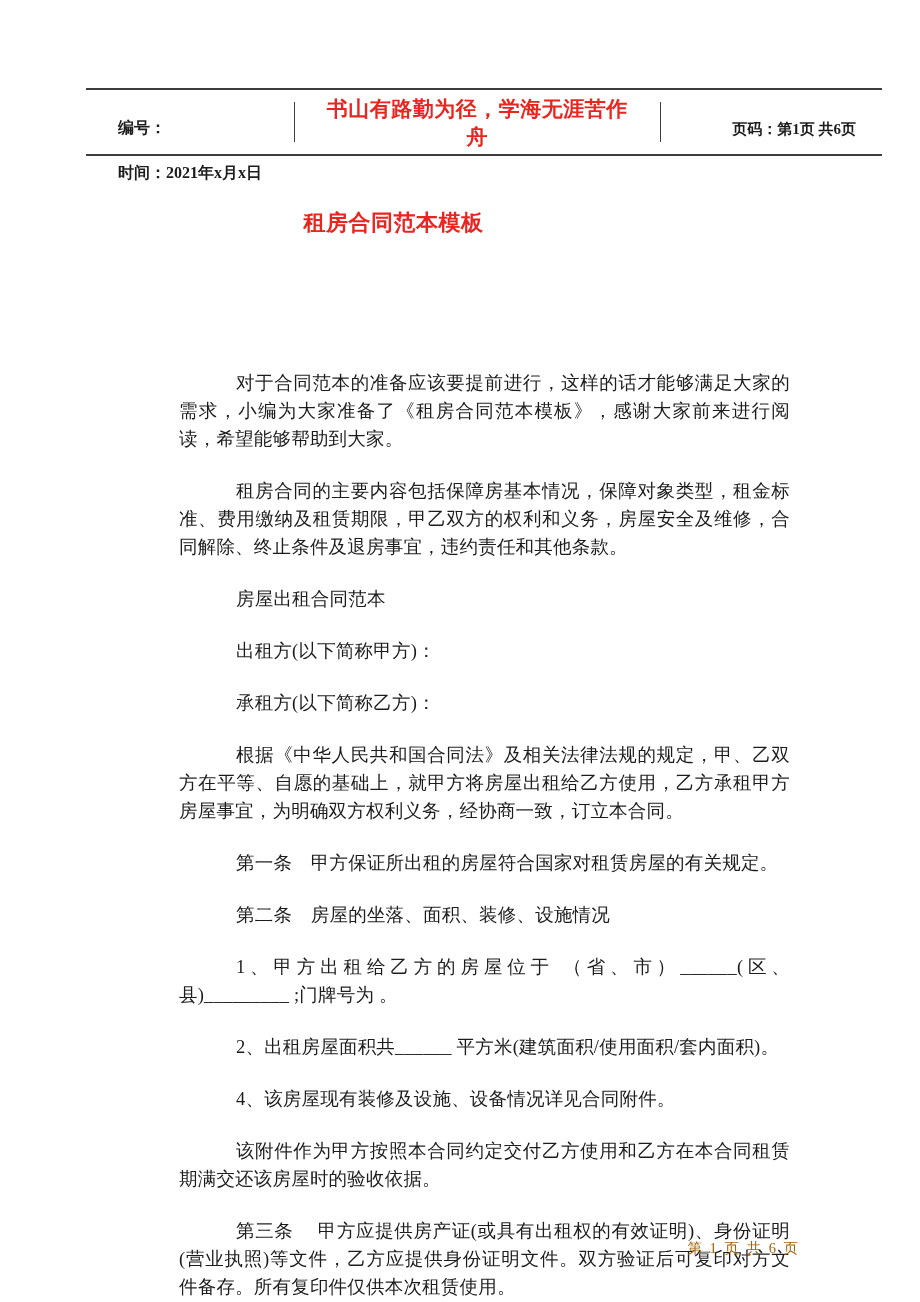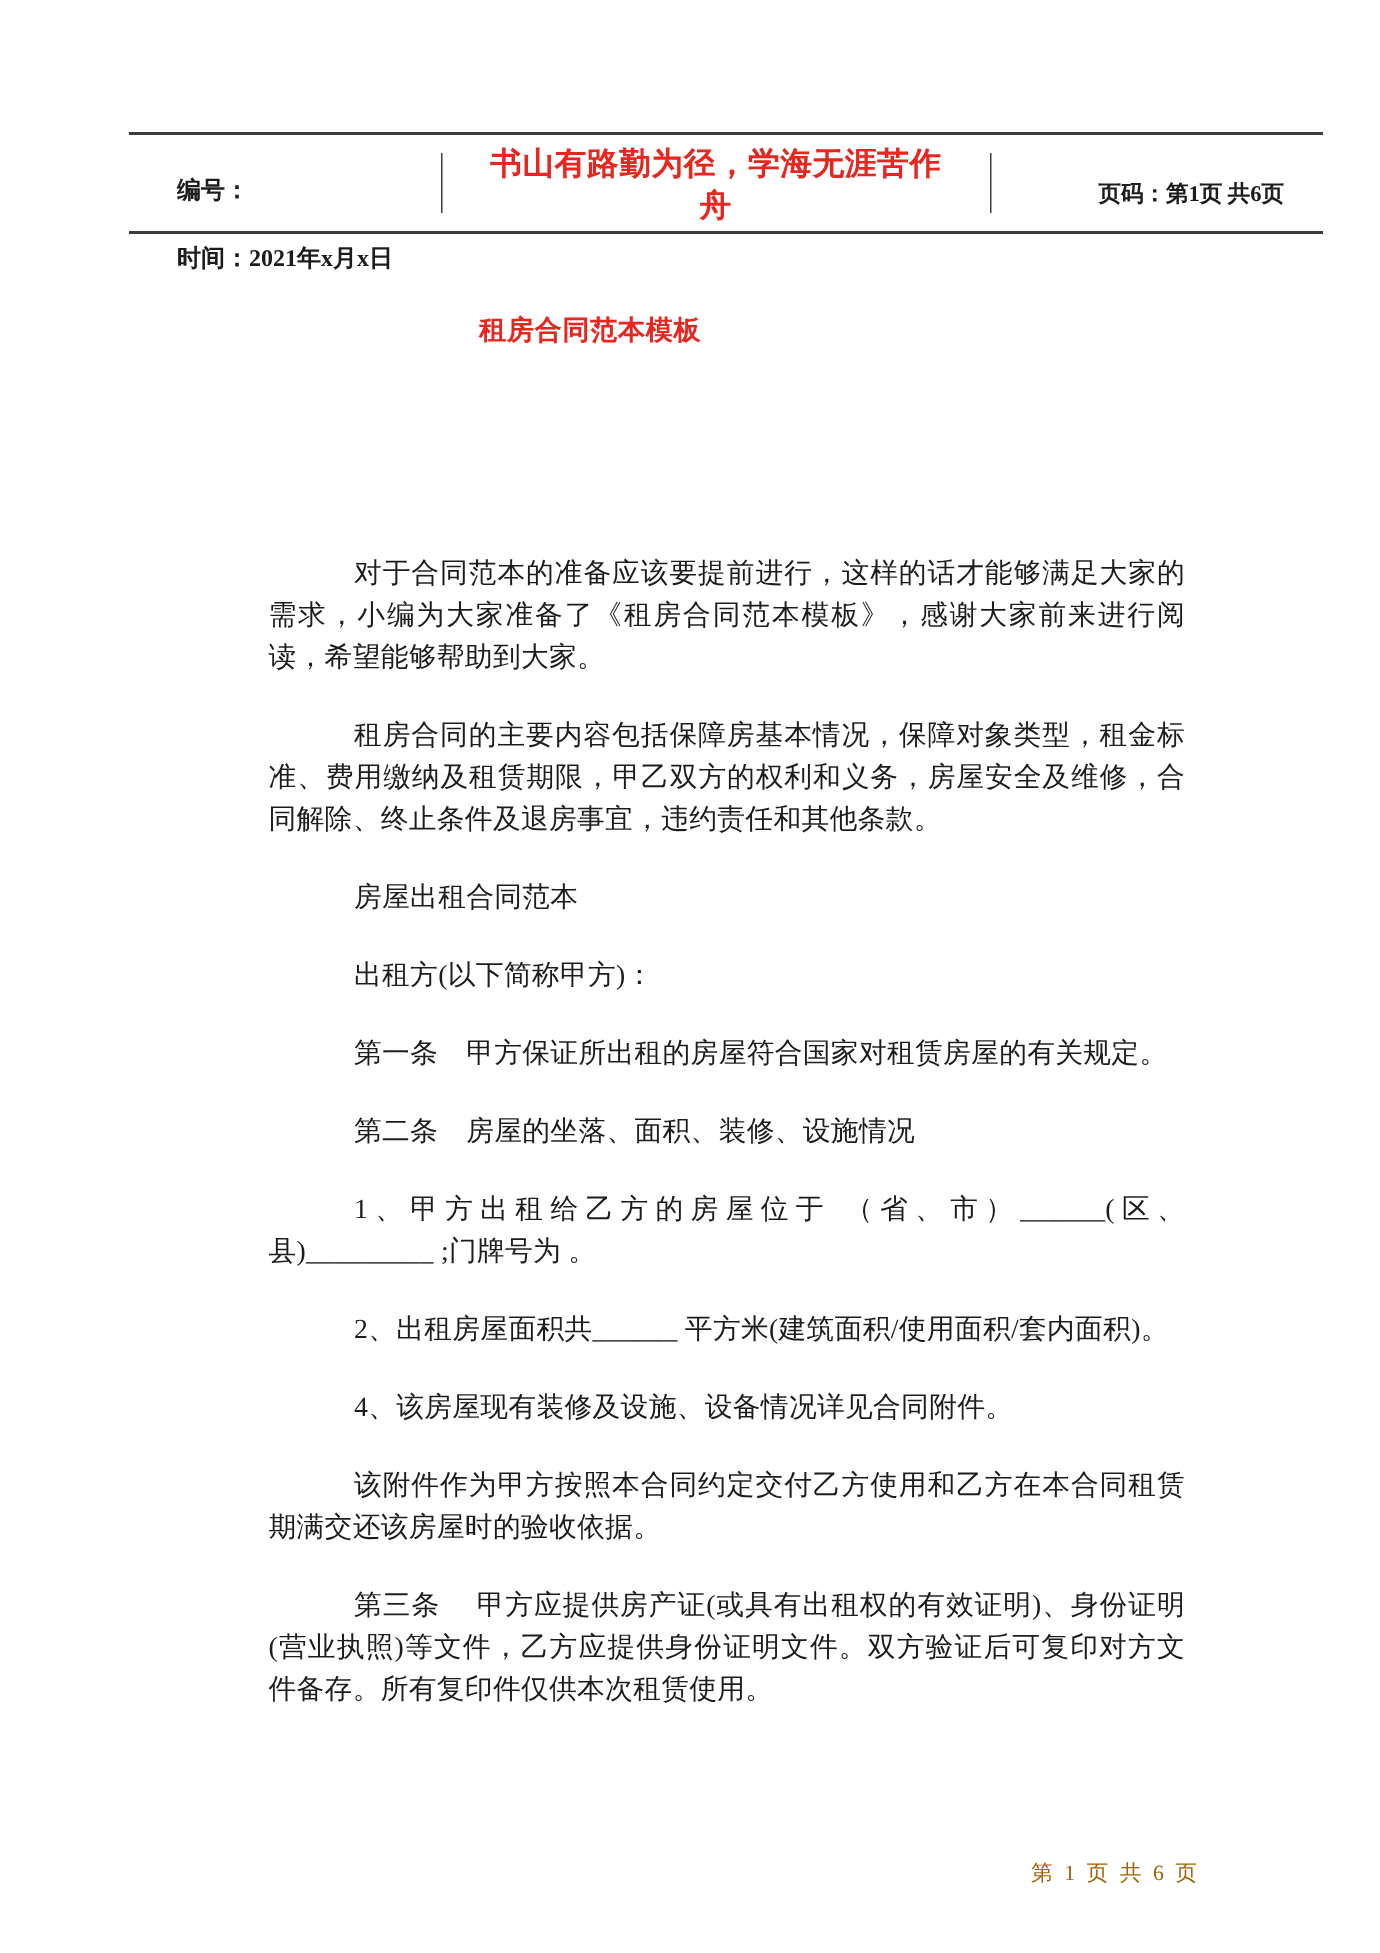--- a/index.html
+++ b/index.html
@@ -64,21 +64,21 @@
   }
 
   
   .doc-title {
     position: absolute;
     left: 0;
     top: 172px;
     width: 739px;
     text-align: center;
     color: #e8251f;
-    font-size: 18px;
+    font-size: 22px;
     font-weight: bold;
     letter-spacing: 0.5px;
   }
 
   
   .body-text {
     position: absolute;
     left: 131px;
     top: 321px;
     width: 659px;
@@ -120,20 +120,22 @@
     </div>
   </div>
 
   <div class="doc-title">租房合同范本模板</div>
 
   <div class="body-text">
       <p class="para">对于合同范本的准备应该要提前进行，这样的话才能够满足大家的需求，小编为大家准备了《租房合同范本模板》，感谢大家前来进行阅读，希望能够帮助到大家。</p>
       <p class="para">租房合同的主要内容包括保障房基本情况，保障对象类型，租金标准、费用缴纳及租赁期限，甲乙双方的权利和义务，房屋安全及维修，合同解除、终止条件及退房事宜，违约责任和其他条款。</p>
       <p class="para">房屋出租合同范本</p>
       <p class="para">出租方(以下简称甲方)：</p>
+      <p class="para">承租方(以下简称乙方)：</p>
+      <p class="para">根据《中华人民共和国合同法》及相关法律法规的规定，甲、乙双方在平等、自愿的基础上，就甲方将房屋出租给乙方使用，乙方承租甲方房屋事宜，为明确双方权利义务，经协商一致，订立本合同。</p>
       <p class="para">第一条　甲方保证所出租的房屋符合国家对租赁房屋的有关规定。</p>
       <p class="para">第二条　房屋的坐落、面积、装修、设施情况</p>
       <p class="para">1、甲方出租给乙方的房屋位于 （省、市）______(区、县)_________ ;门牌号为 。</p>
       <p class="para">2、出租房屋面积共______ 平方米(建筑面积/使用面积/套内面积)。</p>
       <p class="para">4、该房屋现有装修及设施、设备情况详见合同附件。</p>
       <p class="para">该附件作为甲方按照本合同约定交付乙方使用和乙方在本合同租赁期满交还该房屋时的验收依据。</p>
       <p class="para">第三条　 甲方应提供房产证(或具有出租权的有效证明)、身份证明(营业执照)等文件，乙方应提供身份证明文件。双方验证后可复印对方文件备存。所有复印件仅供本次租赁使用。</p>
     </div>
 
   <div class="page-footer">第 1 页 共 6 页</div>

